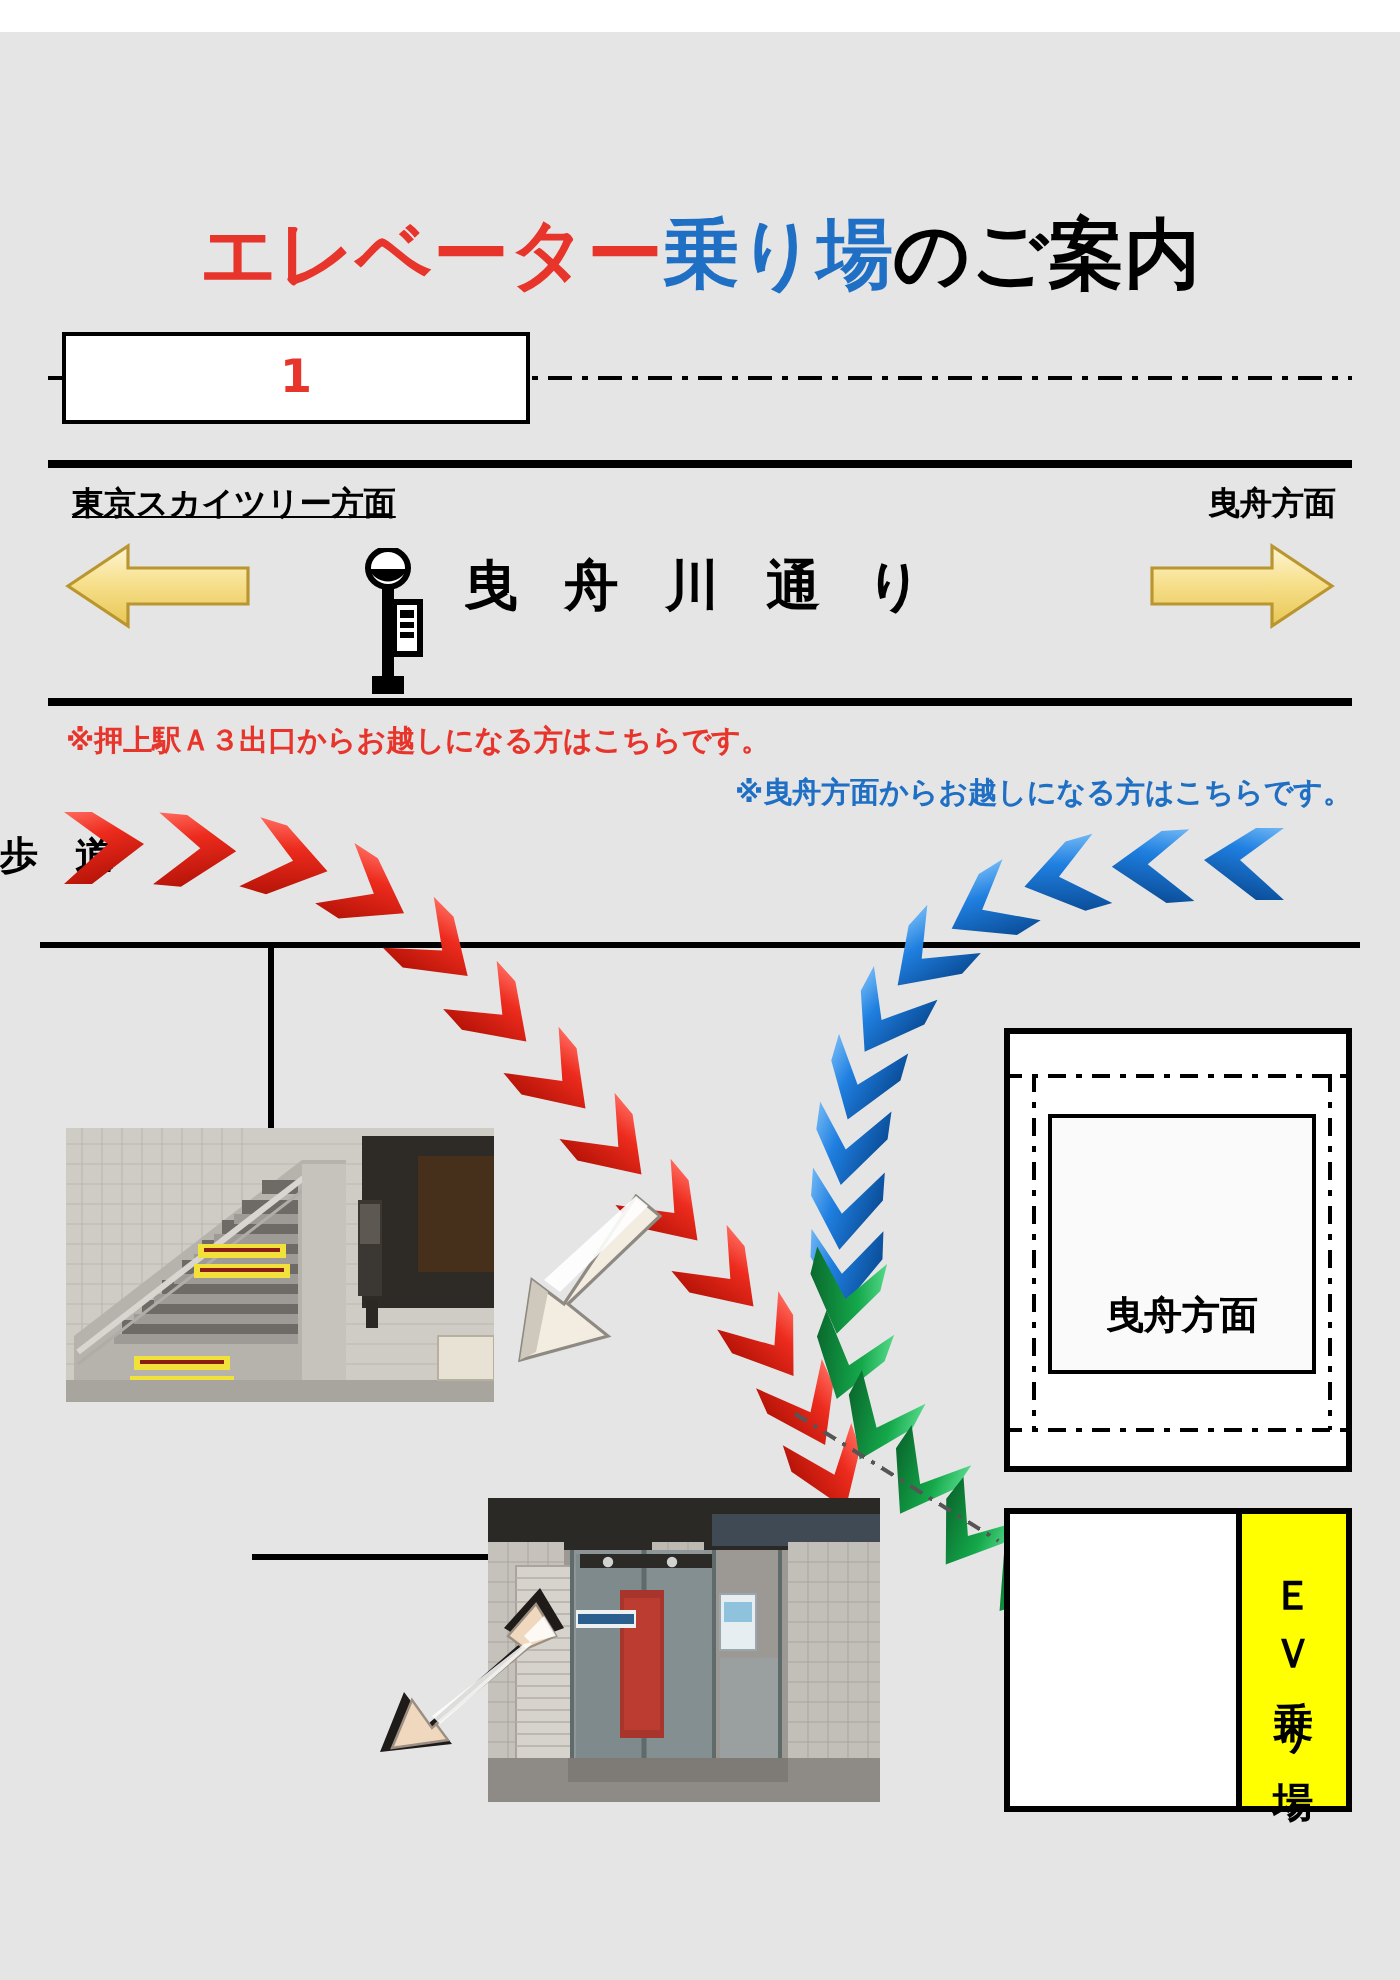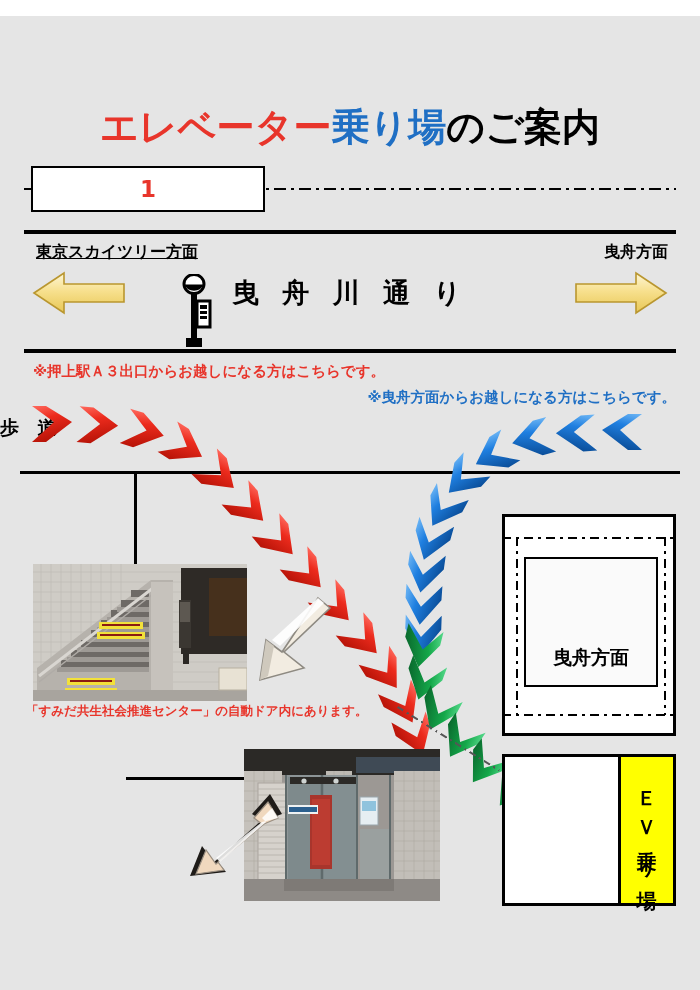--- a/index.html
+++ b/index.html
@@ -598,21 +598,20 @@
 
   <div class="bentarrow" style="left:238px; top:578px;">
     <svg width="96" height="92" viewBox="0 0 96 92">
       <polygon points="80,4 92,14 46,58 66,74 22,86 28,46 44,58" fill="#f2ece1" stroke="#8e8a82" stroke-width="1.6"></polygon>
       <polygon points="80,4 86,9 42,52 34,46" fill="#ffffff" opacity="0.9"></polygon>
       <polygon points="22,86 28,46 36,52 30,82" fill="#cfc9bd"></polygon>
     </svg>
   </div>
 
   <div class="photo-caption">
-    <div>「すみだ共生社会推進センター」の自動ドア内にあります。</div>
   </div>
 
   <div class="photo" id="photo-entrance">
     <svg width="196" height="152" viewBox="0 0 196 152">
       <rect x="0" y="0" width="196" height="152" fill="#9c9894"></rect>
 
       <rect x="0" y="0" width="196" height="26" fill="#2b2926"></rect>
       <rect x="112" y="8" width="84" height="16" fill="#3f4a55"></rect>
 
       <rect x="0" y="22" width="38" height="112" fill="#c5c1bb"></rect>

